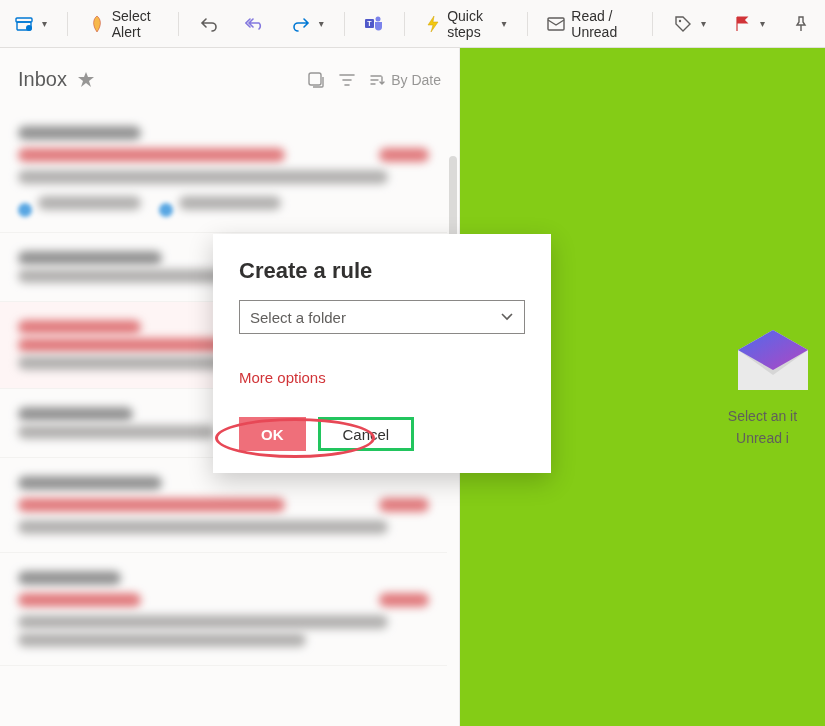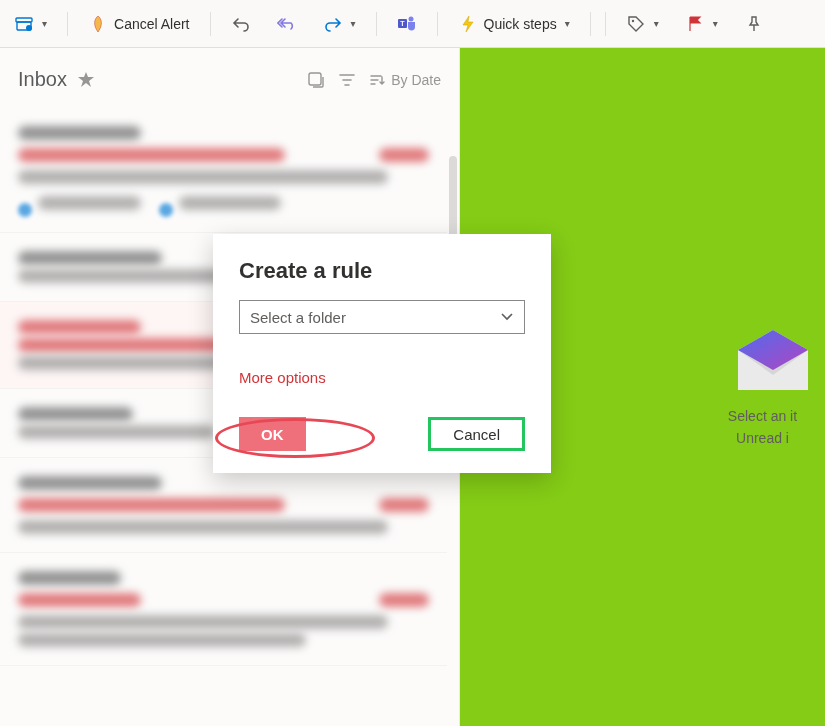--- a/index.html
+++ b/index.html
@@ -37,21 +37,21 @@
   
   .overlay { position: absolute; top: 48px; left: 0; width: 460px; bottom: 0; background: rgba(255,255,255,0.35); pointer-events: none; }
   
   .dialog { position: absolute; left: 213px; top: 234px; width: 338px; background: #ffffff; box-shadow: 0 8px 24px rgba(0,0,0,0.2); padding: 24px 26px 22px 26px; }
   .dialog-title { font-size: 22px; font-weight: 600; color: #323130; margin-bottom: 16px; }
   .dialog-text { font-size: 15px; color: #323130; line-height: 1.5; }
   .redacted { display: inline-block; width: 130px; height: 18px; background: #d2d0ce; filter: blur(3px); border-radius: 3px; vertical-align: middle; }
   .folder-select { margin-top: 14px; width: 100%; height: 34px; border: 1px solid #8a8886; display: flex; align-items: center; justify-content: space-between; padding: 0 10px; font-size: 15px; color: #605e5c; cursor: pointer; }
   .more-options { display: inline-block; margin-top: 35px; font-size: 15px; color: #d13438; cursor: pointer; position: relative; }
   .ellipse-highlight { position: absolute; left: 215px; top: 418px; width: 160px; height: 40px; border: 3px solid #e74856; border-radius: 50%; pointer-events: none; }
-  .dialog-buttons { display: flex; justify-content: space-between; gap: 18px; margin-top: 30px; }
+  .dialog-buttons { display: flex; justify-content: flex-start; gap: 12px; margin-top: 30px; }
   .btn { height: 34px; padding: 0 22px; font-size: 15px; border: none; cursor: pointer; display: flex; align-items: center; justify-content: center; }
   .btn-primary { background: #ef6f7a; color: #ffffff; font-weight: 600; }
   .btn-secondary { background: #ffffff; color: #323130; border: 3px solid #22c55e; }
 
   svg { display: block; }
 </style>
 </head>
 <body>
 
 <div class="toolbar">
@@ -65,21 +65,21 @@
     </span>
     <span class="chev">▾</span>
   </div>
   <div class="tb-sep"></div>
   <div class="tb-item">
     <span class="tb-icon">
       <svg width="18" height="18" viewBox="0 0 18 18">
           <path d="M9 1 C5 4 4 10 9 17 C14 10 13 4 9 1 Z" fill="#f7b84b" stroke="#c0392b" stroke-width="0.5"></path>
         </svg>
     </span>
-    <span>Cancel Alert</span>
+    <span>Select Alert</span>
   </div>
   <div class="tb-sep"></div>
   <div class="tb-item">
     <span class="tb-icon">
       <svg width="18" height="18" viewBox="0 0 18 18">
           <path d="M6 4 L2 8 L6 12 M2 8 H12 A4 4 0 0 1 12 16" fill="none" stroke="#605e5c" stroke-width="1.6" stroke-linecap="round"></path>
         </svg>
     </span>
   </div>
   <div class="tb-item">
@@ -113,20 +113,29 @@
   <div class="tb-item">
     <span class="tb-icon">
       <svg width="16" height="18" viewBox="0 0 16 18">
           <path d="M9 1 L3 10 H8 L6 17 L13 7 H8 Z" fill="#f2c811" stroke="#d0a000" stroke-width="0.5"></path>
         </svg>
     </span>
     <span>Quick steps</span>
     <span class="chev">▾</span>
   </div>
   <div class="tb-sep"></div>
+  <div class="tb-item">
+    <span class="tb-icon">
+      <svg width="18" height="16" viewBox="0 0 18 16">
+          <rect x="1" y="2" width="16" height="12" rx="1" fill="none" stroke="#605e5c" stroke-width="1.4"></rect>
+          <path d="M1 4 L9 9 L17 4" fill="none" stroke="#605e5c" stroke-width="1.4"></path>
+        </svg>
+    </span>
+    <span>Read / Unread</span>
+  </div>
   <div class="tb-sep"></div>
   <div class="tb-item">
     <span class="tb-icon">
       <svg width="18" height="18" viewBox="0 0 18 18">
           <path d="M2 2 H9 L16 9 L9 16 L2 9 Z" fill="none" stroke="#605e5c" stroke-width="1.4"></path>
           <circle cx="6" cy="6" r="1.2" fill="#605e5c"></circle>
         </svg>
     </span>
     <span class="chev">▾</span>
   </div>

